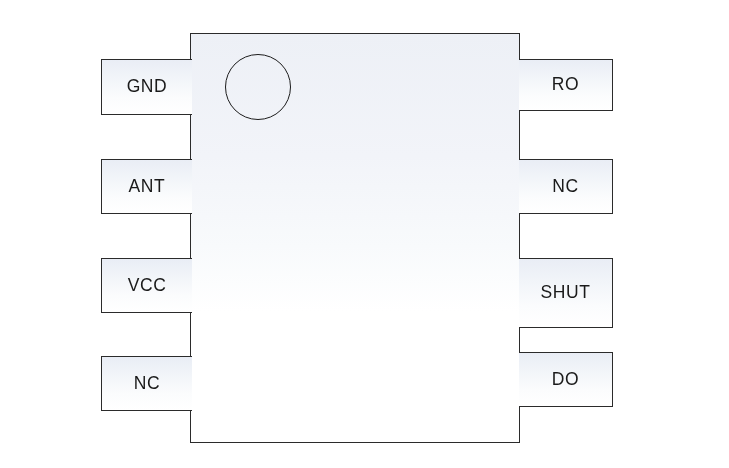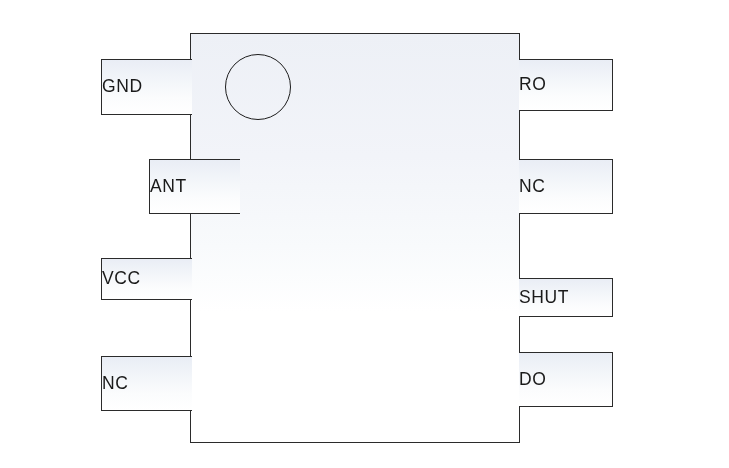--- a/index.html
+++ b/index.html
@@ -50,21 +50,21 @@
     position: absolute;
     box-sizing: border-box;
     border: 1.7px solid #2b2b2b;
     background: linear-gradient(to bottom,
                 #e9edf5 0%,
                 #f2f5f9 35%,
                 #fbfcfd 70%,
                 #ffffff 100%);
     display: flex;
     align-items: center;
-    justify-content: flex-start;
+    justify-content: center;
     z-index: 2;
   }
 
   .pin-label {
     font-family: "Liberation Sans", sans-serif;
     font-size: 17.5px;
     font-weight: 400;
     color: #1a1a1a;
     letter-spacing: 0.6px;
     line-height: 1;
@@ -83,39 +83,39 @@
 <div id="diagram-root" style="width: 729px; height: 468px; background: rgb(255, 255, 255);">
 
   <div class="ic-body" id="ic-body" style="left: 190px; top: 33px; width: 330px; height: 410px;"></div>
 
   <div class="pin1-marker" id="pin1-marker" style="left: 225px; top: 54px; width: 66px; height: 66px;"></div>
 
   <div id="pins-left">
       <div class="pin-box left" style="left: 101px; top: 59px; width: 91px; height: 56px;">
         <span class="pin-label">GND</span>
       </div>
-      <div class="pin-box left" style="left: 101px; top: 159px; width: 91px; height: 55px; margin-left: 48px;">
+      <div class="pin-box left" style="left: 101px; top: 159px; width: 91px; height: 55px;">
         <span class="pin-label">ANT</span>
       </div>
-      <div class="pin-box left" style="left: 101px; top: 258px; width: 91px; height: 42px;">
+      <div class="pin-box left" style="left: 101px; top: 258px; width: 91px; height: 55px;">
         <span class="pin-label">VCC</span>
       </div>
       <div class="pin-box left" style="left: 101px; top: 356px; width: 91px; height: 55px;">
         <span class="pin-label">NC</span>
       </div>
     </div>
 
   <div id="pins-right">
       <div class="pin-box right" style="left: 519px; top: 59px; width: 94px; height: 52px;">
         <span class="pin-label">RO</span>
       </div>
       <div class="pin-box right" style="left: 519px; top: 159px; width: 94px; height: 55px;">
         <span class="pin-label">NC</span>
       </div>
-      <div class="pin-box right" style="left: 519px; top: 258px; width: 94px; height: 39px; margin-top: 20px;">
+      <div class="pin-box right" style="left: 519px; top: 258px; width: 94px; height: 70px;">
         <span class="pin-label">SHUT</span>
       </div>
       <div class="pin-box right" style="left: 519px; top: 352px; width: 94px; height: 55px;">
         <span class="pin-label">DO</span>
       </div>
     </div>
 
 </div>
 
 </body></html>

